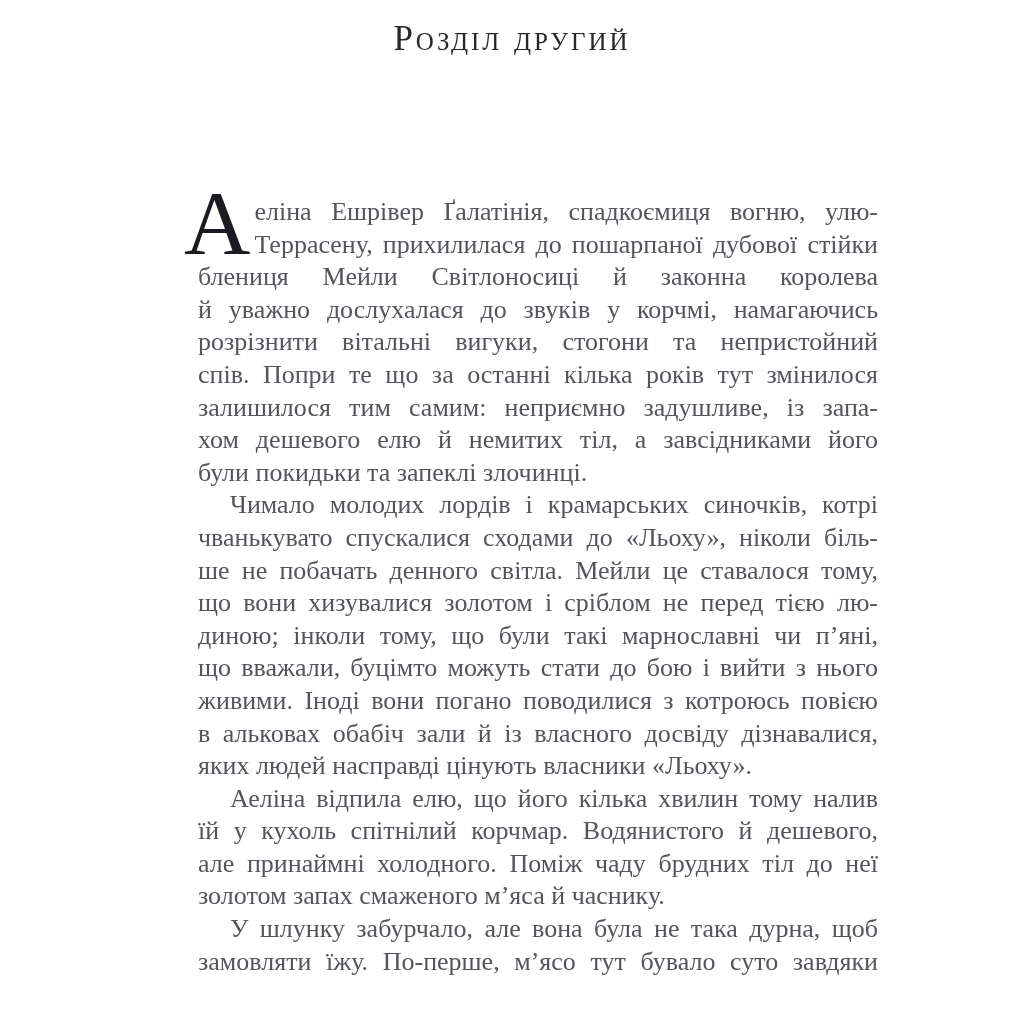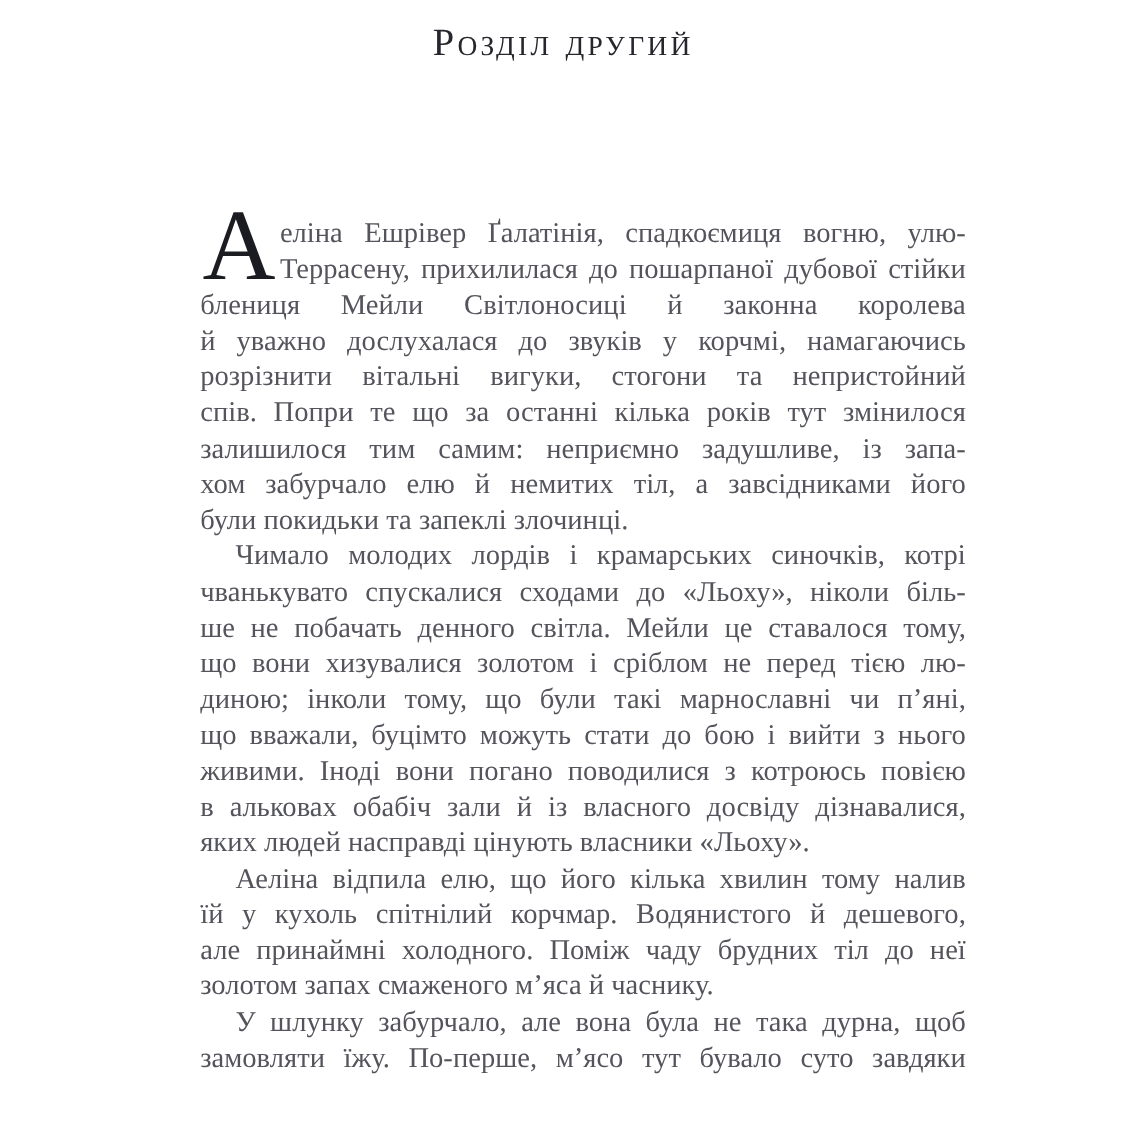--- a/index.html
+++ b/index.html
@@ -35,20 +35,21 @@
     position:absolute;
     top:196px;left:182px;width:696px;
     font-size:26px;
     line-height:32.6px;
     color:var(--body-color);
   }
   .para{margin:0;}
   .line{
     text-align:justify;
     text-align-last:justify;
+    margin-left:16px;
   }
   .line.para-end{text-align-last:left;font-family:Liberation Serif, serif;}
   .line.indented{text-indent:32px;}
   .dropcap{
     float:left;
     font-size:92px;
     line-height:55px;
     height:64px;
     margin:0 4px 0 2px;
     color:var(--dropcap-color);
@@ -62,21 +63,21 @@
   <section class="body-text" id="body-text">
       <div class="para">
         <span class="dropcap">А</span>
         <div class="line">еліна Ешрівер Ґалатінія, спадкоємиця вогню, улю-</div>
         <div class="line">Террасену, прихилилася до пошарпаної дубової стійки</div>
         <div class="line">блениця Мейли Світлоносиці й законна королева</div>
         <div class="line">й уважно дослухалася до звуків у корчмі, намагаючись</div>
         <div class="line">розрізнити вітальні вигуки, стогони та непристойний</div>
         <div class="line">спів. Попри те що за останні кілька років тут змінилося</div>
         <div class="line">залишилося тим самим: неприємно задушливе, із запа-</div>
-        <div class="line">хом забурчало елю й немитих тіл, а завсідниками його</div>
+        <div class="line">хом дешевого елю й немитих тіл, а завсідниками його</div>
         <div class="line para-end">були покидьки та запеклі злочинці.</div>
       </div>
       <div class="para">
         <div class="line indented">Чимало молодих лордів і крамарських синочків, котрі</div>
         <div class="line">чванькувато спускалися сходами до «Льоху», ніколи біль-</div>
         <div class="line">ше не побачать денного світла. Мейли це ставалося тому,</div>
         <div class="line">що вони хизувалися золотом і сріблом не перед тією лю-</div>
         <div class="line">диною; інколи тому, що були такі марнославні чи п’яні,</div>
         <div class="line">що вважали, буцімто можуть стати до бою і вийти з нього</div>
         <div class="line">живими. Іноді вони погано поводилися з котроюсь повією</div>

